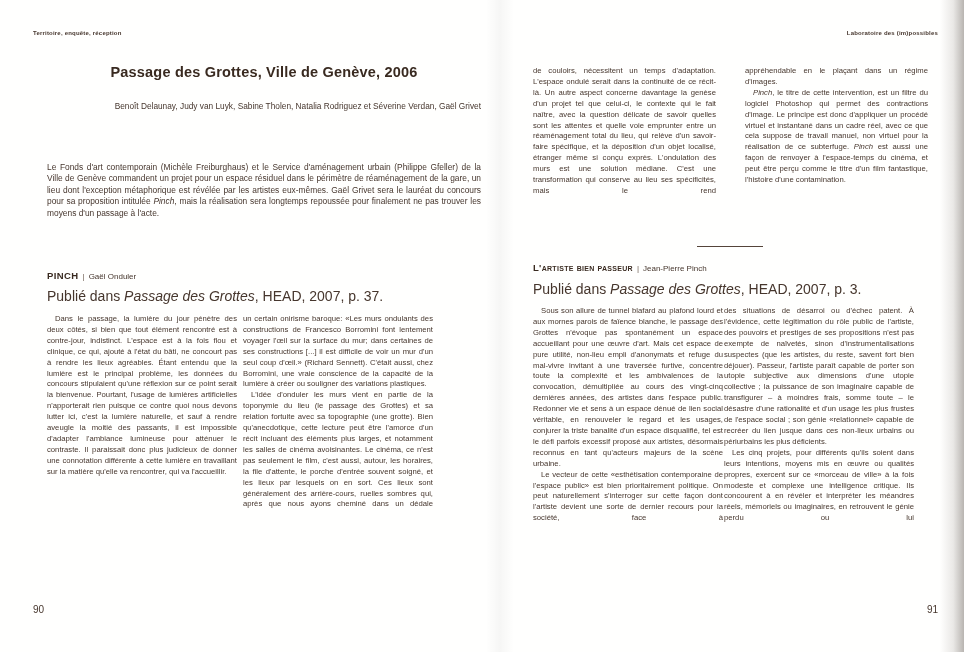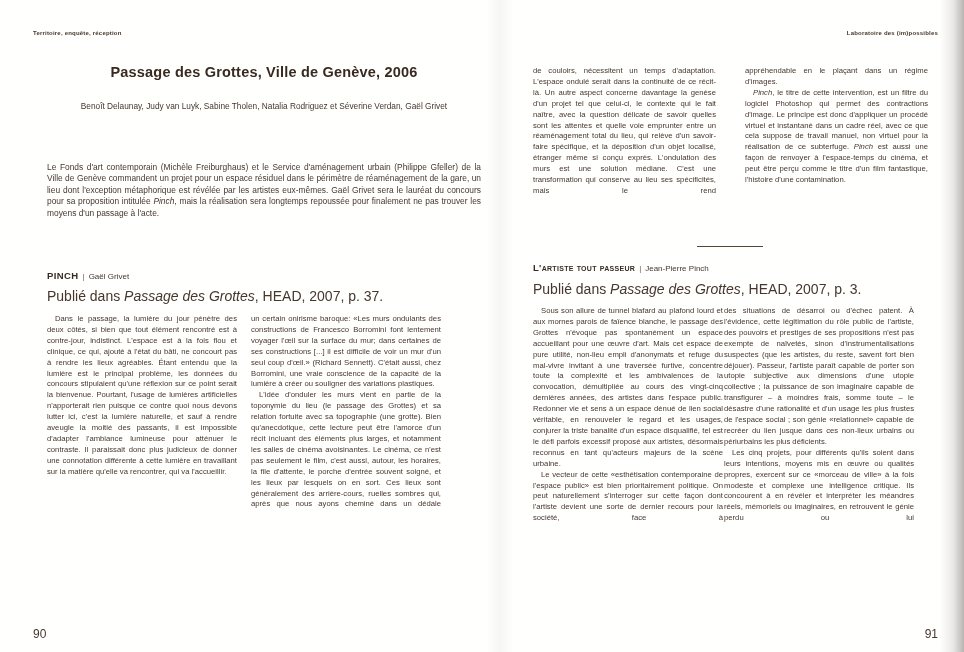--- a/index.html
+++ b/index.html
@@ -8,34 +8,34 @@
     background:var(--page_background,#fffffe);
     font-family:"Liberation Sans",sans-serif;
     color:var(--ink,#46362d);
   }
   .page{position:absolute;top:0;height:652px;width:482px;}
   .page-left{left:0;}
   .page-right{left:482px;}
   .running-head{position:absolute;top:30px;font-size:6px;font-weight:bold;letter-spacing:.2px;color:var(--ink,#53423a);white-space:nowrap;}
   .rh-left{left:33px;}
   .rh-right{right:26px;text-align:right;}
-  .page-number{position:absolute;top:627px;font-size:12px;color:var(--ink,#53423a);}
+  .page-number{position:absolute;top:604px;font-size:10px;color:var(--ink,#53423a);}
   .pn-left{left:33px;}
   .pn-right{right:26px;text-align:right;}
   .title{position:absolute;left:47px;top:64px;width:434px;text-align:center;font-size:14.5px;font-weight:bold;letter-spacing:.2px;color:var(--heading_ink,#39291f);}
-  .authors{position:absolute;left:47px;top:101px;width:434px;text-align:center;font-size:8.3px;}
+  .authors{position:absolute;left:47px;top:101px;width:434px;text-align:right;font-size:8.3px;}
   .intro{position:absolute;left:47px;top:162px;width:434px;font-size:8.4px;line-height:11.4px;text-align:justify;hyphens:auto;}
   .article-head{position:absolute;font-size:9.5px;white-space:nowrap;}
   .head-title{font-weight:bold;letter-spacing:.4px;color:var(--heading_ink,#39291f);}
   .head-title.smallcaps{font-variant:small-caps;letter-spacing:.3px;}
   .head-sep{font-weight:normal;color:#6d5c51;font-size:8px;padding:0 4px;}
   .head-author{font-weight:normal;font-size:8px;}
   .pub-line{position:absolute;font-size:14px;}
   .cols{position:absolute;display:flex;}
-  .cols-left{left:47px;top:314px;width:394px;gap:14px;}
+  .cols-left{left:47px;top:314px;width:394px;gap:6px;}
   .cols-rtop{left:51px;top:66px;width:395px;gap:29px;}
   .cols-rbottom{left:51px;top:306px;width:395px;gap:1px;}
   .col{width:190px;font-size:7.7px;line-height:10.9px;text-align:justify;hyphens:auto;}
   .col p{margin:0;}
   .col p.indent{text-indent:8px;}
   .col p.runon{text-align-last:justify;}
   .divider{position:absolute;left:215px;top:246px;width:66px;border-top:1px solid #55443a;}
   .edge-shadow{position:absolute;top:0;right:0;width:24px;height:652px;
     background:linear-gradient(to right,rgba(122,113,105,0) 0%,rgba(122,113,105,.16) 55%,rgba(98,90,83,.45) 100%);}
   .gutter-shadow{position:absolute;top:0;left:486px;width:28px;height:652px;
@@ -48,21 +48,21 @@
 
   <div class="page page-left">
     <div class="running-head rh-left">Territoire, enquête, réception</div>
 
     <h1 class="title" style="margin:0;">Passage des Grottes, Ville de Genève, 2006</h1>
     <div class="authors">Benoît Delaunay, Judy van Luyk, Sabine Tholen, Natalia Rodriguez et Séverine Verdan, Gaël Grivet</div>
 
     <div class="intro">Le Fonds d'art contemporain (Michèle Freiburghaus) et le Service d'aménagement urbain (Philippe Gfeller) de la Ville de Genève commandent un projet pour un espace résiduel dans le périmètre de réaménagement de la gare, un lieu dont l'exception métaphorique est révélée par les artistes eux-mêmes. Gaël Grivet sera le lauréat du concours pour sa proposition intitulée <i>Pinch</i>, mais la réalisation sera longtemps repoussée pour finalement ne pas trouver les moyens d'un passage à l'acte.</div>
 
     <div class="article-head" style="left:47px;top:270px;">
-      <span class="head-title">PINCH</span><span class="head-sep">|</span><span class="head-author">Gaël Grivet</span>
+      <span class="head-title">PINCH</span><span class="head-sep">|</span><span class="head-author">Gaël Onduler</span>
     </div>
     <div class="pub-line" style="left:47px;top:288px;">Publié dans <i>Passage des Grottes</i>, HEAD, 2007, p. 37.</div>
 
     <div class="cols cols-left">
       <div class="col">
           <p class="indent">Dans le passage, la lumière du jour pénètre des deux côtés, si bien que tout élément rencontré est à contre-jour, indistinct. L'espace est à la fois flou et clinique, ce qui, ajouté à l'état du bâti, ne concourt pas à rendre les lieux agréables. Étant entendu que la lumière est le principal problème, les données du concours stipulaient qu'une réflexion sur ce point serait la bienvenue. Pourtant, l'usage de lumières artificielles n'apporterait rien puisque ce contre quoi nous devons lutter ici, c'est la lumière naturelle, et sauf à rendre aveugle la moitié des passants, il est impossible d'adapter l'ambiance lumineuse pour atténuer le contraste. Il paraissait donc plus judicieux de donner une connotation différente à cette lumière en travaillant sur la matière qu'elle va rencontrer, qui va l'accueillir.</p>
         </div>
       <div class="col">
           <p>un certain onirisme baroque: «Les murs ondulants des constructions de Francesco Borromini font lentement voyager l'œil sur la surface du mur; dans certaines de ses constructions [...] il est difficile de voir un mur d'un seul coup d'œil.» (Richard Sennett). C'était aussi, chez Borromini, une vraie conscience de la capacité de la lumière à créer ou souligner des variations plastiques.</p>
           <p class="indent runon">L'idée d'onduler les murs vient en partie de la toponymie du lieu (le passage des Grottes) et sa relation fortuite avec sa topographie (une grotte). Bien qu'anecdotique, cette lecture peut être l'amorce d'un récit incluant des éléments plus larges, et notamment les salles de cinéma avoisinantes. Le cinéma, ce n'est pas seulement le film, c'est aussi, autour, les horaires, la file d'attente, le porche d'entrée souvent soigné, et les lieux par lesquels on en sort. Ces lieux sont généralement des arrière-cours, ruelles sombres qui, après que nous ayons cheminé dans un dédale</p>
@@ -81,21 +81,21 @@
         </div>
       <div class="col">
           <p>appréhendable en le plaçant dans un régime d'images.</p>
           <p class="indent"><i>Pinch</i>, le titre de cette intervention, est un filtre du logiciel Photoshop qui permet des contractions d'image. Le principe est donc d'appliquer un procédé virtuel et instantané dans un cadre réel, avec ce que cela suppose de travail manuel, non virtuel pour la réalisation de ce subterfuge. <i>Pinch</i> est aussi une façon de renvoyer à l'espace-temps du cinéma, et peut être perçu comme le titre d'un film fantastique, l'histoire d'une contamination.</p>
         </div>
     </div>
 
     <div class="divider"></div>
 
     <div class="article-head" style="left:51px;top:262px;">
-      <span class="head-title smallcaps">L'artiste tout passeur</span><span class="head-sep">|</span><span class="head-author">Jean-Pierre Pinch</span>
+      <span class="head-title smallcaps">L'artiste bien passeur</span><span class="head-sep">|</span><span class="head-author">Jean-Pierre Pinch</span>
     </div>
     <div class="pub-line" style="left:51px;top:281px;">Publié dans <i>Passage des Grottes</i>, HEAD, 2007, p. 3.</div>
 
     <div class="cols cols-rbottom">
       <div class="col">
           <p class="indent">Sous son allure de tunnel blafard au plafond lourd et aux mornes parois de faïence blanche, le passage des Grottes n'évoque pas spontanément un espace accueillant pour une œuvre d'art. Mais cet espace de pure utilité, non-lieu empli d'anonymats et refuge du mal-vivre invitant à une traversée furtive, concentre toute la complexité et les ambivalences de la convocation, démultipliée au cours des vingt-cinq dernières années, des artistes dans l'espace public. Redonner vie et sens à un espace dénué de lien social véritable, en renouveler le regard et les usages, conjurer la triste banalité d'un espace disqualifié, tel est le défi parfois excessif proposé aux artistes, désormais reconnus en tant qu'acteurs majeurs de la scène urbaine.</p>
           <p class="indent runon">Le vecteur de cette «esthétisation contemporaine de l'espace public» est bien prioritairement politique. On peut naturellement s'interroger sur cette façon dont l'artiste devient une sorte de dernier recours pour la société, face à</p>
         </div>
       <div class="col">
           <p>des situations de désarroi ou d'échec patent. À l'évidence, cette légitimation du rôle public de l'artiste, des pouvoirs et prestiges de ses propositions n'est pas exempte de naïvetés, sinon d'instrumentalisations suspectes (que les artistes, du reste, savent fort bien déjouer). Passeur, l'artiste paraît capable de porter son utopie subjective aux dimensions d'une utopie collective ; la puissance de son imaginaire capable de transfigurer – à moindres frais, somme toute – le désastre d'une rationalité et d'un usage les plus frustes de l'espace social ; son génie «relationnel» capable de recréer du lien jusque dans ces non-lieux urbains ou périurbains les plus déficients.</p>

